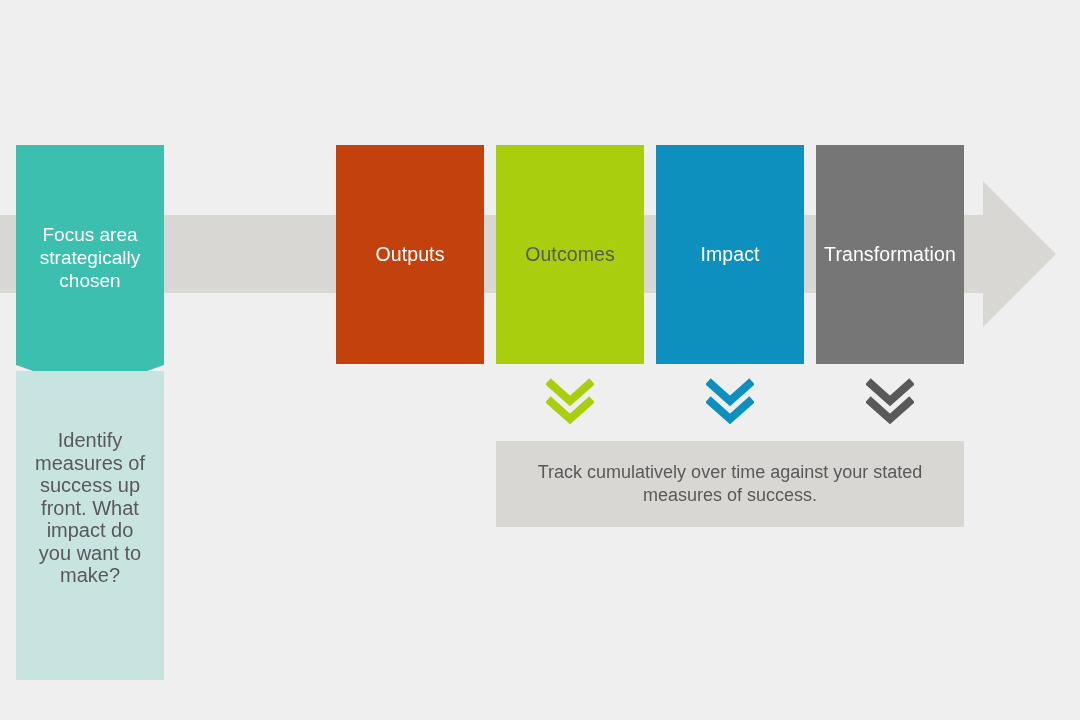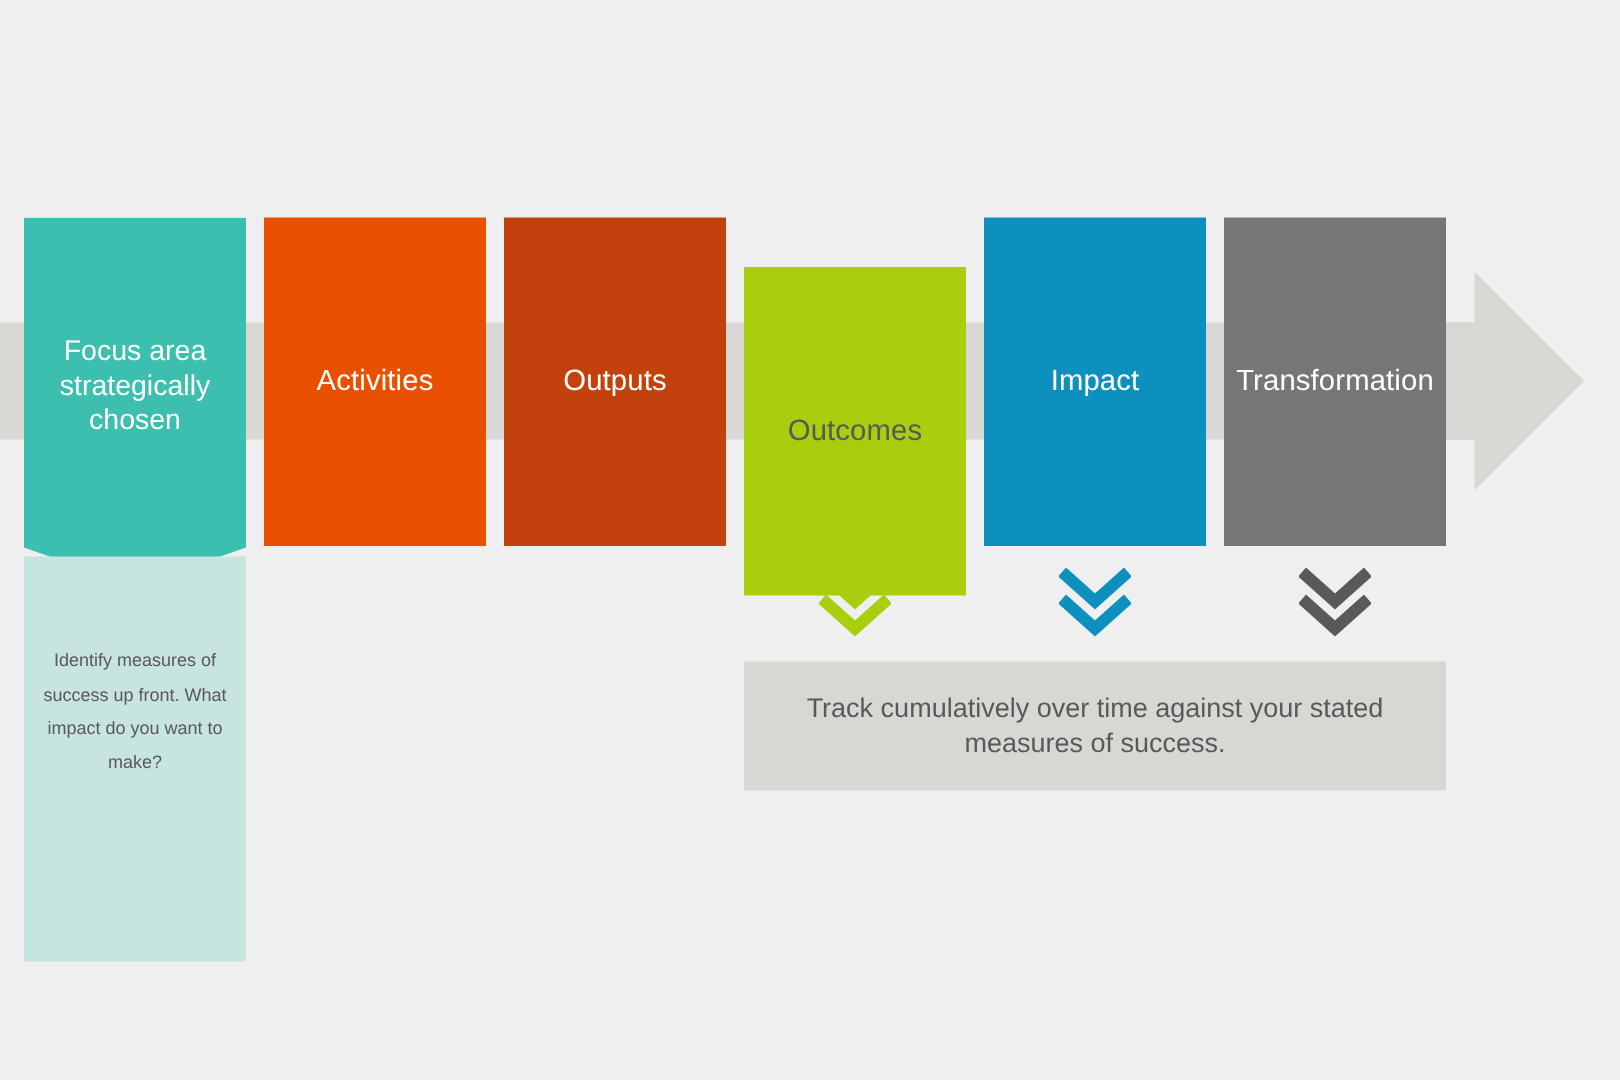--- a/index.html
+++ b/index.html
@@ -74,29 +74,29 @@
     font-size: 19px;
     line-height: 23px;
     color: #FFFFFF;
   }
 
   .panel-note {
     position: absolute;
     left: 16px;
     top: 371px;
     width: 148px;
-    height: 270px;
+    height: 309px;
     background: #C8E4E0;
     display: flex;
     align-items: flex-start;
     justify-content: center;
     text-align: center;
     box-sizing: border-box;
     padding: 58px 12px 0 12px;
-    font-size: 12px;
+    font-size: 20px;
     line-height: 22.5px;
     color: #595959;
   }
 
   
   .chev {
     position: absolute;
     top: 378px;
     width: 48px;
     height: 48px;
@@ -135,29 +135,26 @@
   </div>
 
   <div class="box-focus">
     <span>Focus area strategically chosen</span>
   </div>
 
   <div class="panel-note">
     <span>Identify measures of success up front. What impact do you want to make?</span>
   </div>
 
-  <div class="stage-box" style="left:176px; background:#E85000; color:#FFFFFF;">
-    <span>Activities</span>
-  </div>
 
   <div class="stage-box" style="left:336px; background:#c2410c; color:#FFFFFF;">
     <span>Outputs</span>
   </div>
 
-  <div class="stage-box" style="left:496px; background:#A8CE0D; color:#595959;margin-top:33px;">
+  <div class="stage-box" style="left:496px; background:#A8CE0D; color:#595959;">
     <span>Outcomes</span>
   </div>
 
   <div class="stage-box" style="left:656px; background:#0E90BF; color:#FFFFFF;">
     <span>Impact</span>
   </div>
 
   <div class="stage-box" style="left:816px; background:#767676; color:#FFFFFF;text-align:right;">
     <span>Transformation</span>
   </div>

